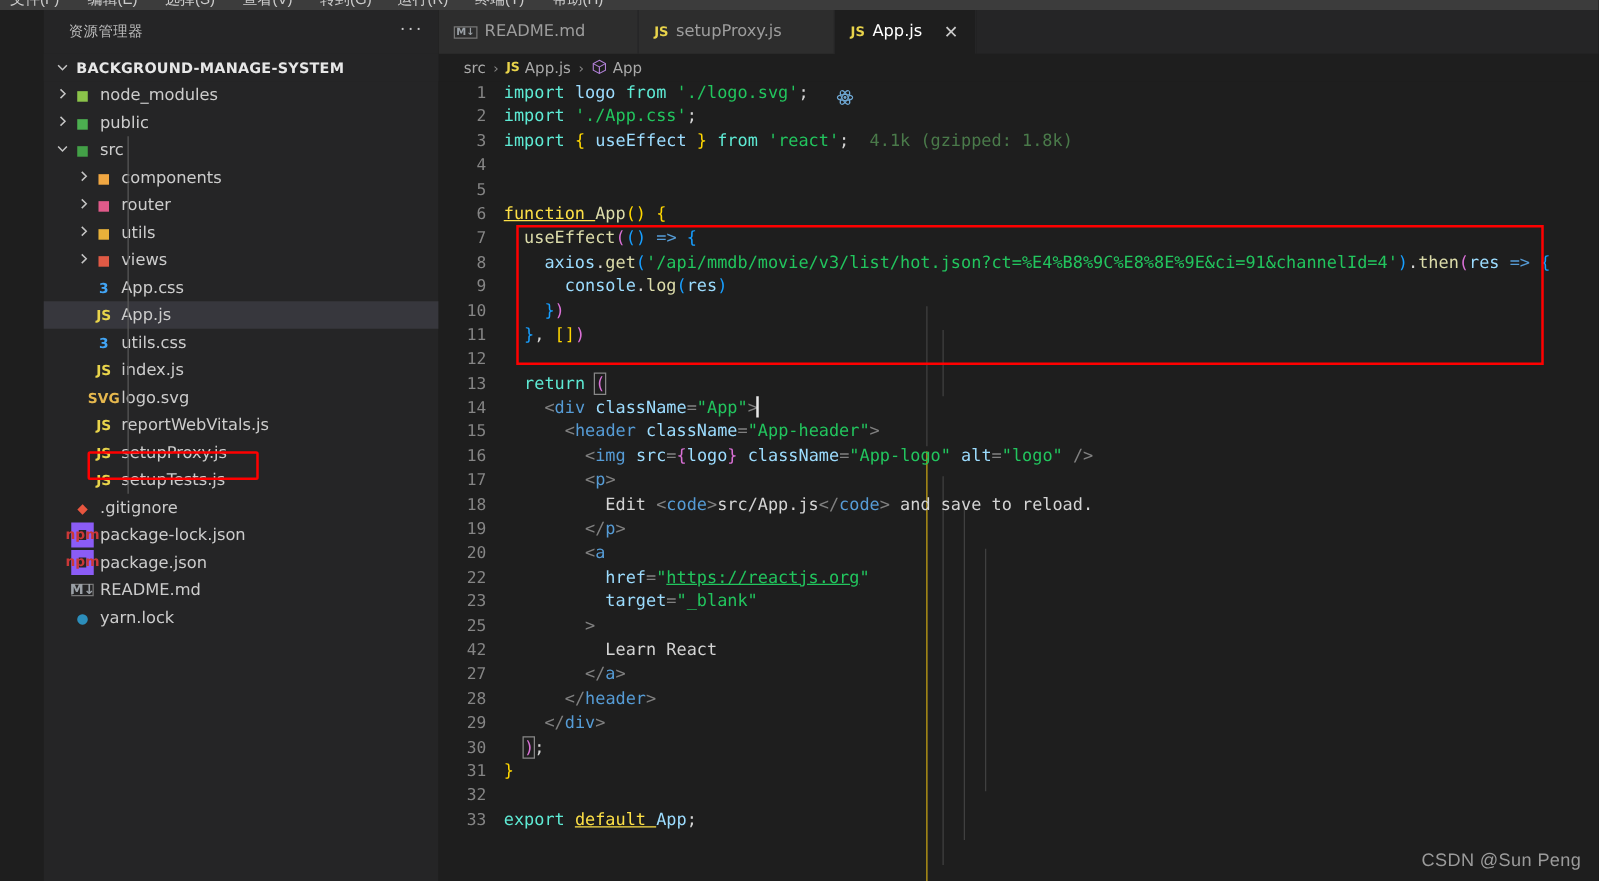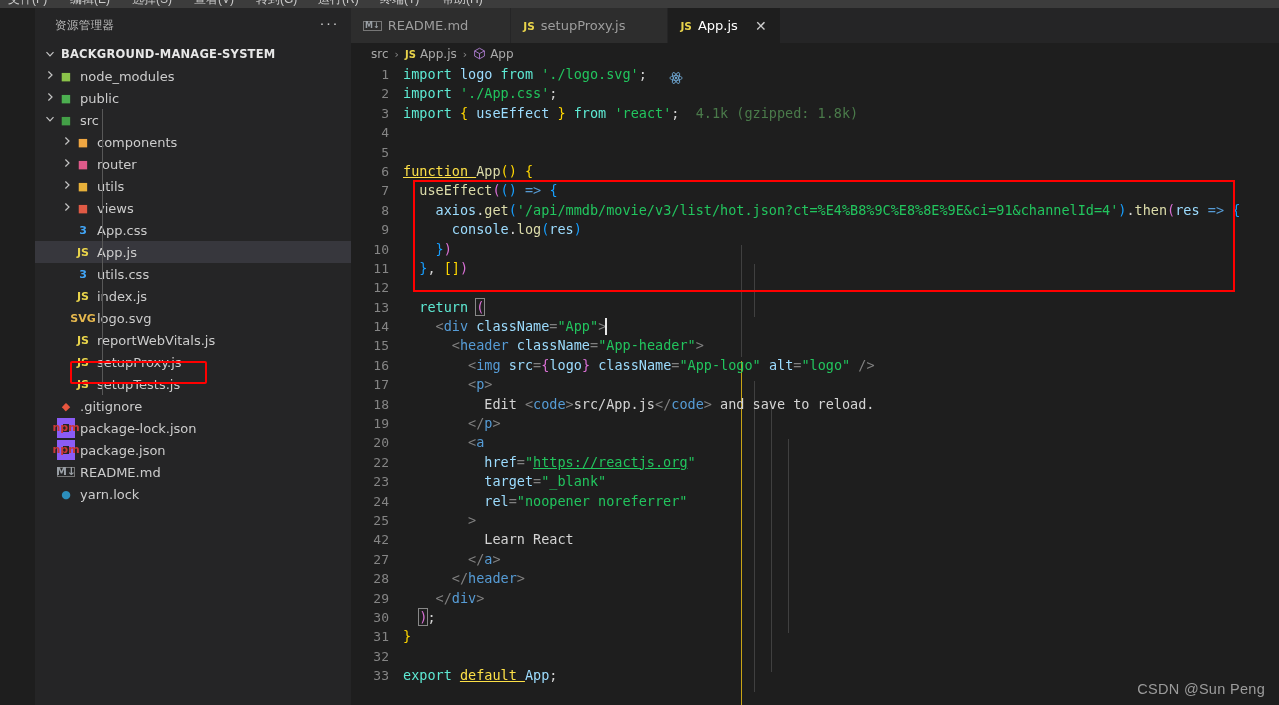--- a/index.html
+++ b/index.html
@@ -483,21 +483,20 @@
             <div class="cline"><span class="lnum">13</span><span class="ctext"><span class="t-plain">  </span><span class="t-kw">return </span><span class="t-pink bracket-box">(</span></span></div>
             <div class="cline"><span class="lnum">14</span><span class="ctext"><span class="t-plain">    </span><span class="t-tagb">&lt;</span><span class="t-tag">div</span><span class="t-plain"> </span><span class="t-attr">className</span><span class="t-tagb">=</span><span class="t-str">"App"</span><span class="t-tagb">&gt;</span><span class="cursor"></span></span></div>
             <div class="cline"><span class="lnum">15</span><span class="ctext"><span class="t-plain">      </span><span class="t-tagb">&lt;</span><span class="t-tag">header</span><span class="t-plain"> </span><span class="t-attr">className</span><span class="t-tagb">=</span><span class="t-str">"App-header"</span><span class="t-tagb">&gt;</span></span></div>
             <div class="cline"><span class="lnum">16</span><span class="ctext"><span class="t-plain">        </span><span class="t-tagb">&lt;</span><span class="t-tag">img</span><span class="t-plain"> </span><span class="t-attr">src</span><span class="t-tagb">=</span><span class="t-pink">{</span><span class="t-var">logo</span><span class="t-pink">}</span><span class="t-plain"> </span><span class="t-attr">className</span><span class="t-tagb">=</span><span class="t-str">"App-logo"</span><span class="t-plain"> </span><span class="t-attr">alt</span><span class="t-tagb">=</span><span class="t-str">"logo"</span><span class="t-plain"> </span><span class="t-tagb">/&gt;</span></span></div>
             <div class="cline"><span class="lnum">17</span><span class="ctext"><span class="t-plain">        </span><span class="t-tagb">&lt;</span><span class="t-tag">p</span><span class="t-tagb">&gt;</span></span></div>
             <div class="cline"><span class="lnum">18</span><span class="ctext"><span class="t-plain">          </span><span class="t-plain">Edit </span><span class="t-tagb">&lt;</span><span class="t-tag">code</span><span class="t-tagb">&gt;</span><span class="t-plain">src/App.js</span><span class="t-tagb">&lt;/</span><span class="t-tag">code</span><span class="t-tagb">&gt;</span><span class="t-plain"> and save to reload.</span></span></div>
             <div class="cline"><span class="lnum">19</span><span class="ctext"><span class="t-plain">        </span><span class="t-tagb">&lt;/</span><span class="t-tag">p</span><span class="t-tagb">&gt;</span></span></div>
             <div class="cline"><span class="lnum">20</span><span class="ctext"><span class="t-plain">        </span><span class="t-tagb">&lt;</span><span class="t-tag">a</span></span></div>
             <div class="cline"><span class="lnum">22</span><span class="ctext"><span class="t-plain">          </span><span class="t-attr">href</span><span class="t-tagb">=</span><span class="t-str">"</span><span class="t-link">https://reactjs.org</span><span class="t-str">"</span></span></div>
             <div class="cline"><span class="lnum">23</span><span class="ctext"><span class="t-plain">          </span><span class="t-attr">target</span><span class="t-tagb">=</span><span class="t-str">"_blank"</span></span></div>
-            <div class="cline"><span class="lnum">24</span><span class="ctext"><span class="t-plain">          </span><span class="t-attr">rel</span><span class="t-tagb">=</span><span class="t-str">"noopener noreferrer"</span></span></div>
             <div class="cline"><span class="lnum">25</span><span class="ctext"><span class="t-plain">        </span><span class="t-tagb">&gt;</span></span></div>
             <div class="cline"><span class="lnum">42</span><span class="ctext"><span class="t-plain">          </span><span class="t-plain">Learn React</span></span></div>
             <div class="cline"><span class="lnum">27</span><span class="ctext"><span class="t-plain">        </span><span class="t-tagb">&lt;/</span><span class="t-tag">a</span><span class="t-tagb">&gt;</span></span></div>
             <div class="cline"><span class="lnum">28</span><span class="ctext"><span class="t-plain">      </span><span class="t-tagb">&lt;/</span><span class="t-tag">header</span><span class="t-tagb">&gt;</span></span></div>
             <div class="cline"><span class="lnum">29</span><span class="ctext"><span class="t-plain">    </span><span class="t-tagb">&lt;/</span><span class="t-tag">div</span><span class="t-tagb">&gt;</span></span></div>
             <div class="cline"><span class="lnum">30</span><span class="ctext"><span class="t-plain">  </span><span class="t-pink bracket-box">)</span><span class="t-plain">;</span></span></div>
             <div class="cline"><span class="lnum">31</span><span class="ctext"><span class="t-yellow">}</span></span></div>
             <div class="cline"><span class="lnum">32</span><span class="ctext"></span></div>
             <div class="cline"><span class="lnum">33</span><span class="ctext"><span class="t-kw">export </span><span class="t-kw2">default </span><span class="t-var">App</span><span class="t-plain">;</span></span></div>
           </div>

